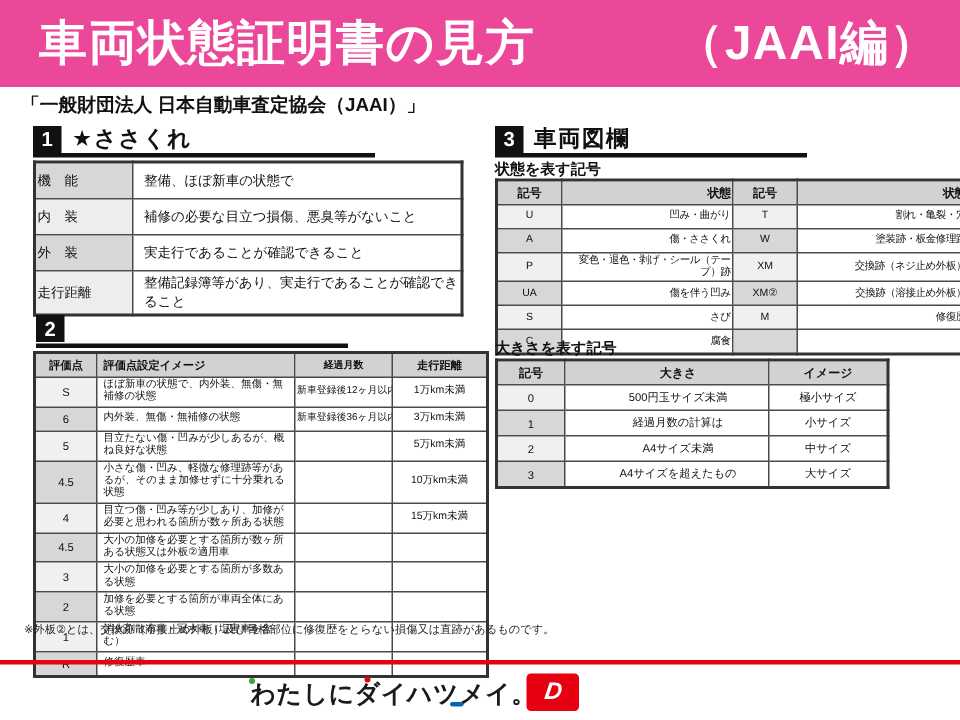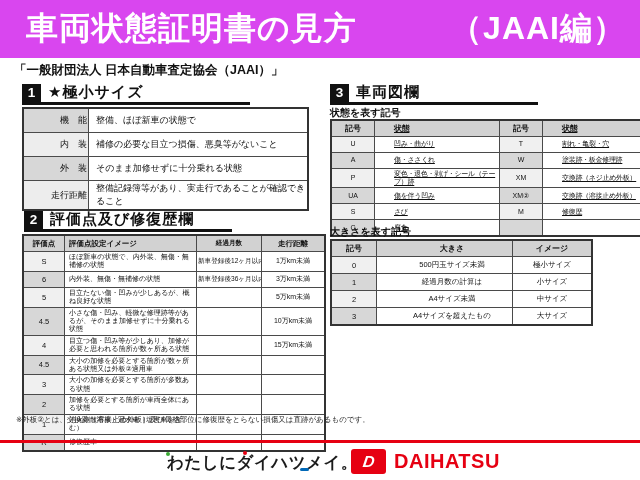--- a/index.html
+++ b/index.html
@@ -3,63 +3,63 @@
 <meta charset="utf-8">
 <style>
   html,body{margin:0;padding:0;}
   body{
     width:640px;height:480px;position:relative;background:#ffffff;overflow:hidden;
     font-family:"Liberation Sans","DejaVu Sans",sans-serif;color:#111;
     -webkit-font-smoothing:antialiased;
   }
   
   .header{
-    position:absolute;left:0;top:0;width:640px;height:58px;background:#d946ef;
+    position:absolute;left:0;top:0;width:640px;height:58px;background:#ec4899;
     display:flex;align-items:center;justify-content:space-between;
     padding:0 14px 0 26px;box-sizing:border-box;
   }
   .header .title,.header .edition{color:#fff;font-size:32px;font-weight:bold;letter-spacing:1px;white-space:nowrap;}
   .subtitle{position:absolute;left:14px;top:62px;font-size:12.5px;font-weight:bold;}
   
   .sec-head{position:absolute;display:flex;align-items:center;gap:7px;}
   .badge{width:19px;height:18px;background:#111;color:#fff;font-weight:bold;font-size:13.5px;
          display:flex;align-items:center;justify-content:center;flex:0 0 auto;}
   .sec-title{font-size:15px;font-weight:bold;letter-spacing:1px;white-space:nowrap;}
   .sec-underline{position:absolute;height:2.5px;background:#111;}
   .tbl-caption{position:absolute;font-size:10px;font-weight:bold;}
   
   table{position:absolute;border-collapse:collapse;table-layout:fixed;background:#fff;}
   td,th{border:1px solid #4a4a4a;overflow:hidden;vertical-align:middle;}
   table{border:2px solid #333;}
   th{background:#d2d2d2;font-weight:bold;text-align:center;}
   
   #t1{left:22px;top:107px;width:287px;}
   #t1 td{height:21px;font-size:9px;}
-  #t1 .lbl{width:62px;text-align:right;}
+  #t1 .lbl{width:62px;text-align:left;}
   #t1 tr:nth-child(odd) .lbl{background:#d7d7d7;}
   #t1 tr:nth-child(even) .lbl{background:#ededed;}
   #t1 .desc{padding-left:7px;}
   
   #t2{left:22px;top:234px;width:288px;}
   #t2 th{height:13px;font-size:7.5px;}
   #t2 td{height:13px;font-size:7px;line-height:1.2;}
   #t2 .grade{width:38px;text-align:center;font-size:7.5px;}
   #t2 tbody tr:nth-child(odd) .grade{background:#f0f0f0;}
   #t2 tbody tr:nth-child(even) .grade{background:#d7d7d7;}
   #t2 .desc{width:124px;padding:1px 3px 1px 4px;text-align:left;}
   #t2 .months{width:62px;text-align:center;font-size:6.6px;white-space:nowrap;}
   #t2 .mileage{width:60px;text-align:center;}
   
   #t3{left:330px;top:119px;width:288px;}
   #t3 th{height:13px;font-size:8px;}
   #t3 td{height:13px;font-size:7px;line-height:1.15;}
   #t3 .sym{width:40px;text-align:center;}
   #t3 tbody tr:nth-child(odd) .sym{background:#f0f0f0;}
   #t3 tbody tr:nth-child(even) .sym{background:#d7d7d7;}
-  #t3 .st{width:104px;padding-left:19px;text-align:left;letter-spacing:-0.3px;text-decoration:underline;}
+  #t3 .st{width:104px;padding-left:8px;text-align:right;letter-spacing:-0.3px;}
   
   #t4{left:330px;top:239px;width:240px;}
   #t4 th{height:13px;font-size:8px;}
   #t4 td{height:14px;font-size:7.5px;text-align:center;}
   #t4 .sym{width:42px;}
   #t4 tbody tr:nth-child(odd) .sym{background:#f0f0f0;}
   #t4 tbody tr:nth-child(even) .sym{background:#d7d7d7;}
   #t4 .size{width:118px;padding-left:16px;}
   #t4 .img{width:76px;margin-top:26px;}
   
@@ -79,48 +79,47 @@
 <body>
 
 <div class="header">
   <span class="title">車両状態証明書の見方</span>
   <span class="edition">（JAAI編）</span>
 </div>
 <div class="subtitle">「一般財団法人 日本自動車査定協会（JAAI）」</div>
 
 <div class="sec-head" style="left:22px;top:83px;">
   <span class="badge">1</span>
-  <span class="sec-title">★極小サイズ</span>
+  <span class="sec-title">★ささくれ</span>
 </div>
 <div class="sec-underline" style="left:22px;top:102px;width:228px;"></div>
 
 <table id="t1">
   <tbody>
     <tr>
       <td class="lbl">機　能</td>
       <td class="desc">整備、ほぼ新車の状態で</td>
     </tr>
     <tr>
       <td class="lbl">内　装</td>
       <td class="desc">補修の必要な目立つ損傷、悪臭等がないこと</td>
     </tr>
     <tr>
       <td class="lbl">外　装</td>
-      <td class="desc">そのまま加修せずに十分乗れる状態</td>
+      <td class="desc">実走行であることが確認できること</td>
     </tr>
     <tr>
       <td class="lbl">走行距離</td>
       <td class="desc">整備記録簿等があり、実走行であることが確認できること</td>
     </tr>
   </tbody>
 </table>
 
 <div class="sec-head" style="left:24px;top:210px;">
   <span class="badge">2</span>
-  <span class="sec-title">評価点及び修復歴欄</span>
 </div>
 <div class="sec-underline" style="left:24px;top:229px;width:208px;"></div>
 
 <table id="t2">
   <thead>
     <tr>
       <th class="grade">評価点</th>
       <th class="desc">評価点設定イメージ</th>
       <th class="months">経過月数</th>
       <th class="mileage">走行距離</th>
@@ -285,14 +284,13 @@
 
 <div id="redline"></div>
 <div id="slogan">わたしにダイハツメイ。</div>
 <span class="accent" id="accent-green"></span>
 <span class="accent" id="accent-red"></span>
 <span class="accent" id="accent-blue"></span>
 <div id="brand">
   <div id="brand-mark">
     <span>D</span>
   </div>
-  <span id="brand-name">DAIHATSU</span>
 </div>
 
 </body></html>

